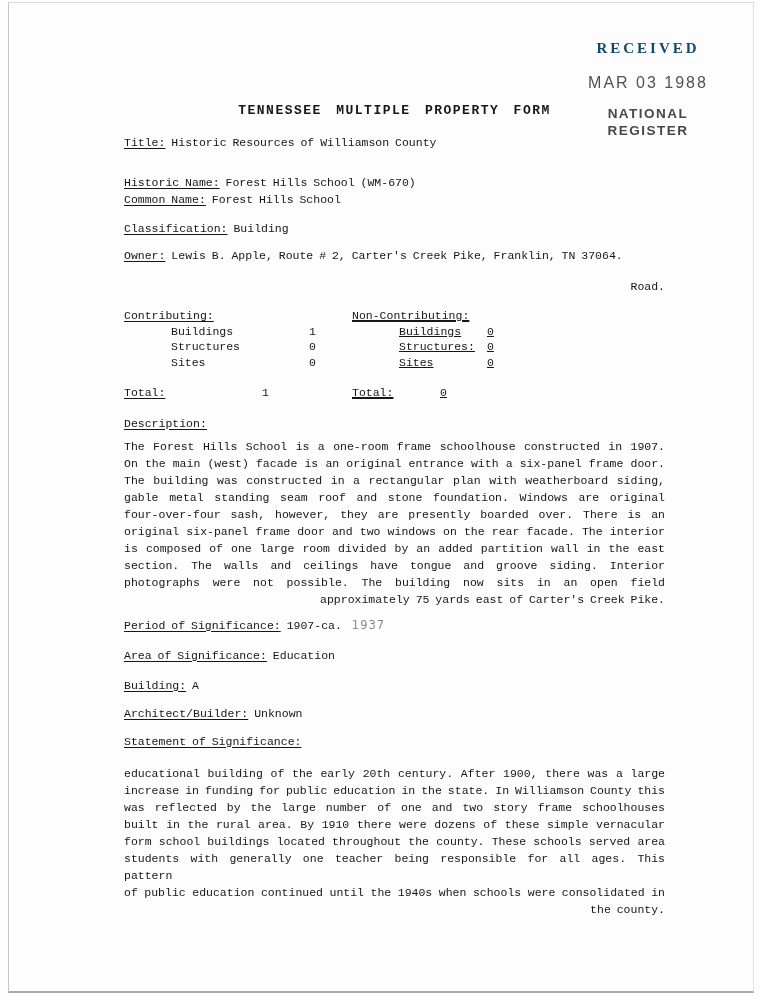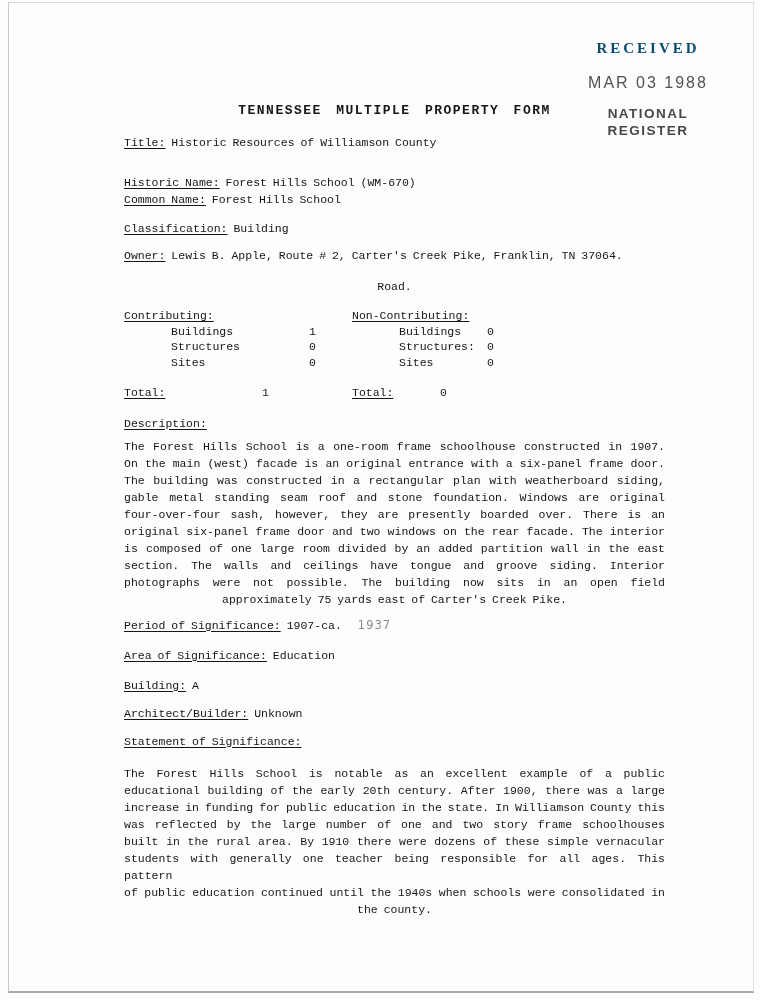--- a/index.html
+++ b/index.html
@@ -38,29 +38,29 @@
     margin:0 0 15px; font-size:13px; font-weight:bold;
     letter-spacing:1.5px; word-spacing:5px; text-align:center; line-height:17px;
   }
   .field { margin:0 0 13px; line-height:17px; word-spacing:-1px; }
   .lbl { text-decoration:underline; text-underline-offset:2px; }
   .mb0{margin-bottom:0} .mb6{margin-bottom:6px} .mb9{margin-bottom:9px}
   .mb10{margin-bottom:10px} .mb11{margin-bottom:11px} .mb12{margin-bottom:12px}
   .mb14{margin-bottom:14px} .mb15{margin-bottom:15px} .mb23{margin-bottom:23px}
   .para { margin:0 0 9px; word-spacing:-1px; }
   .jline { line-height:17px; text-align:justify; text-align-last:justify; }
-  .para .jline:last-child { text-align:center; text-align-last:auto; }
+  .para .jline:last-child { text-align:right; text-align-last:auto; }
   .annotation {
     font-family:"DejaVu Sans","Liberation Sans",sans-serif;
-    color:#8b8b8b; margin-left:16px; font-size:11.5px; letter-spacing:1px;
+    color:#8b8b8b; margin-left:10px; font-size:11.5px; letter-spacing:1px;
   }
   
   .counts { display:flex; margin:0 0 14px; line-height:15.5px; word-spacing:-1px; }
   .ccol1 { width:228px; }
-  .ccol2 { flex:1; }
+  .ccol2 { flex:1;text-decoration:underline; }
   .crow { display:flex;padding-left:47px; }
   .ccol1 .clabel { width:138px; }
   .ccol2 .clabel { width:88px; }
   .ctotal { display:flex; margin-top:15px; }
 </style>
 </head>
 <body>
 
 <div class="page">
   <div class="frame"></div>
@@ -204,30 +204,30 @@
     <p class="field mb11">
       <span class="lbl">Architect/Builder:</span>
       <span>Unknown</span>
     </p>
 
     <p class="field mb15">
       <span class="lbl">Statement of Significance:</span>
     </p>
     <div class="para">
 
-        <div class="jline">The Forest Hills School is notable as an excellent example of a public</div>
 
         <div class="jline">educational building of the early 20th century. After 1900, there was a large</div>
 
         <div class="jline">increase in funding for public education in the state. In Williamson County this</div>
 
         <div class="jline">was reflected by the large number of one and two story frame schoolhouses</div>
 
         <div class="jline">built in the rural area. By 1910 there were dozens of these simple vernacular</div>
 
+        <div class="jline">form school buildings located throughout the county. These schools served area</div>
 
         <div class="jline">students with generally one teacher being responsible for all ages. This pattern</div>
 
         <div class="jline">of public education continued until the 1940s when schools were consolidated in</div>
 
         <div class="jline">the county.</div>
       </div>
   </div>
 </div>
 

